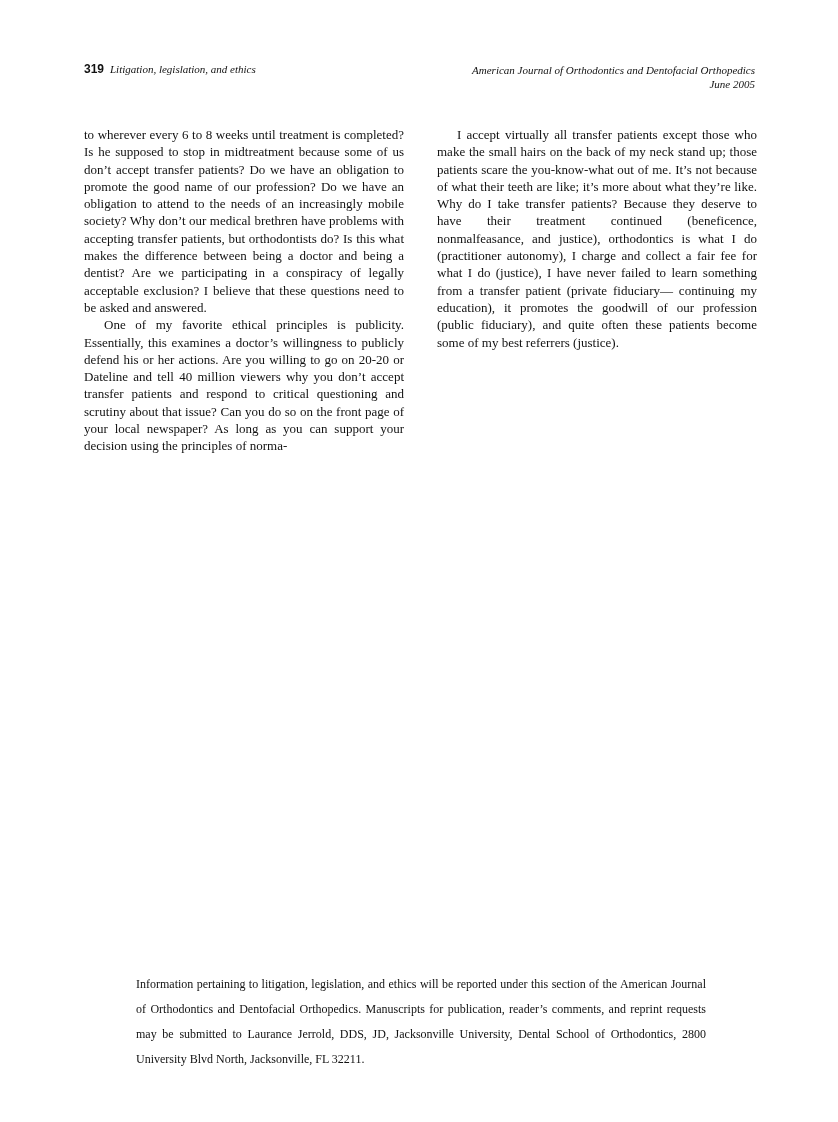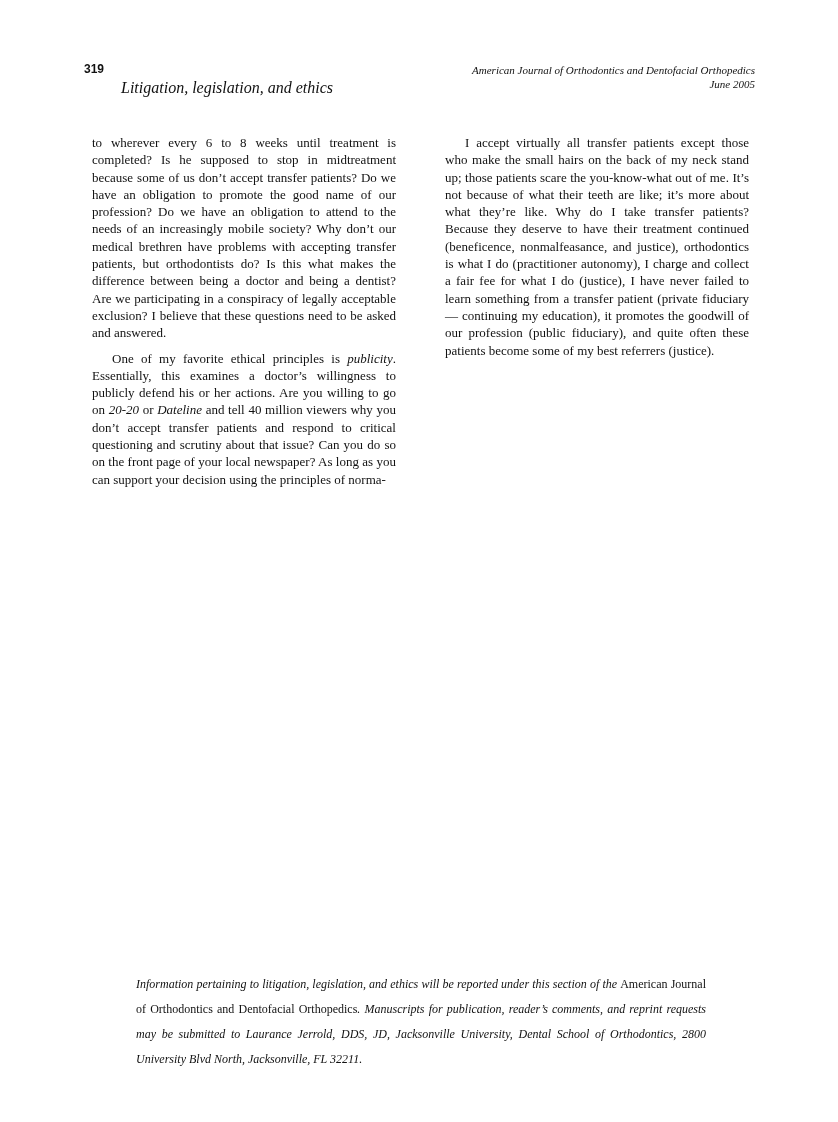--- a/index.html
+++ b/index.html
@@ -1,31 +1,31 @@
 <!DOCTYPE html>
 <html><head>
   <meta charset="utf-8">
   <style>
     html, body { margin: 0; padding: 0; background: #ffffff; }
     body { width: 838px; height: 1122px; position: relative; overflow: hidden;
            font-family: "Liberation Serif", serif; color: #111; }
     .page-num { position: absolute; left: 84px; top: 62px; font-family: "Liberation Sans", sans-serif;
                 font-weight: bold; font-size: 12px; }
-    .section-title { position: absolute; left: 121px; top: 63px; font-style: italic; font-size: 16px; margin-top: 16px; }
+    .section-title { position: absolute; left: 110px; top: 63px; font-style: italic; font-size: 11px; }
     .journal { position: absolute; right: 83px; top: 63px; text-align: right; font-style: italic;
                font-size: 11px; line-height: 14px; }
     .col { position: absolute; top: 126px; width: 320px; font-size: 13px; line-height: 17.3px;
            text-align: justify; hyphens: none; }
     .col.left { left: 84px; }
     .col.right { left: 437px; }
-    .col p { margin: 8px; }
+    .col p { margin: 0; }
     .col p.indent { text-indent: 20px; }
     .footnote { position: absolute; left: 136px; top: 972px; width: 570px; font-size: 12px;
                 line-height: 25px; text-align: justify; }
-    .it { font-style: italic; }
+    .it { }
   </style>
 </head>
 <body>
 
 <div>
   <span class="page-num">319</span>
   <span class="section-title">Litigation, legislation, and ethics</span>
   <div class="journal">
     <div>American Journal of Orthodontics and Dentofacial Orthopedics</div>
     <div>June 2005</div>

